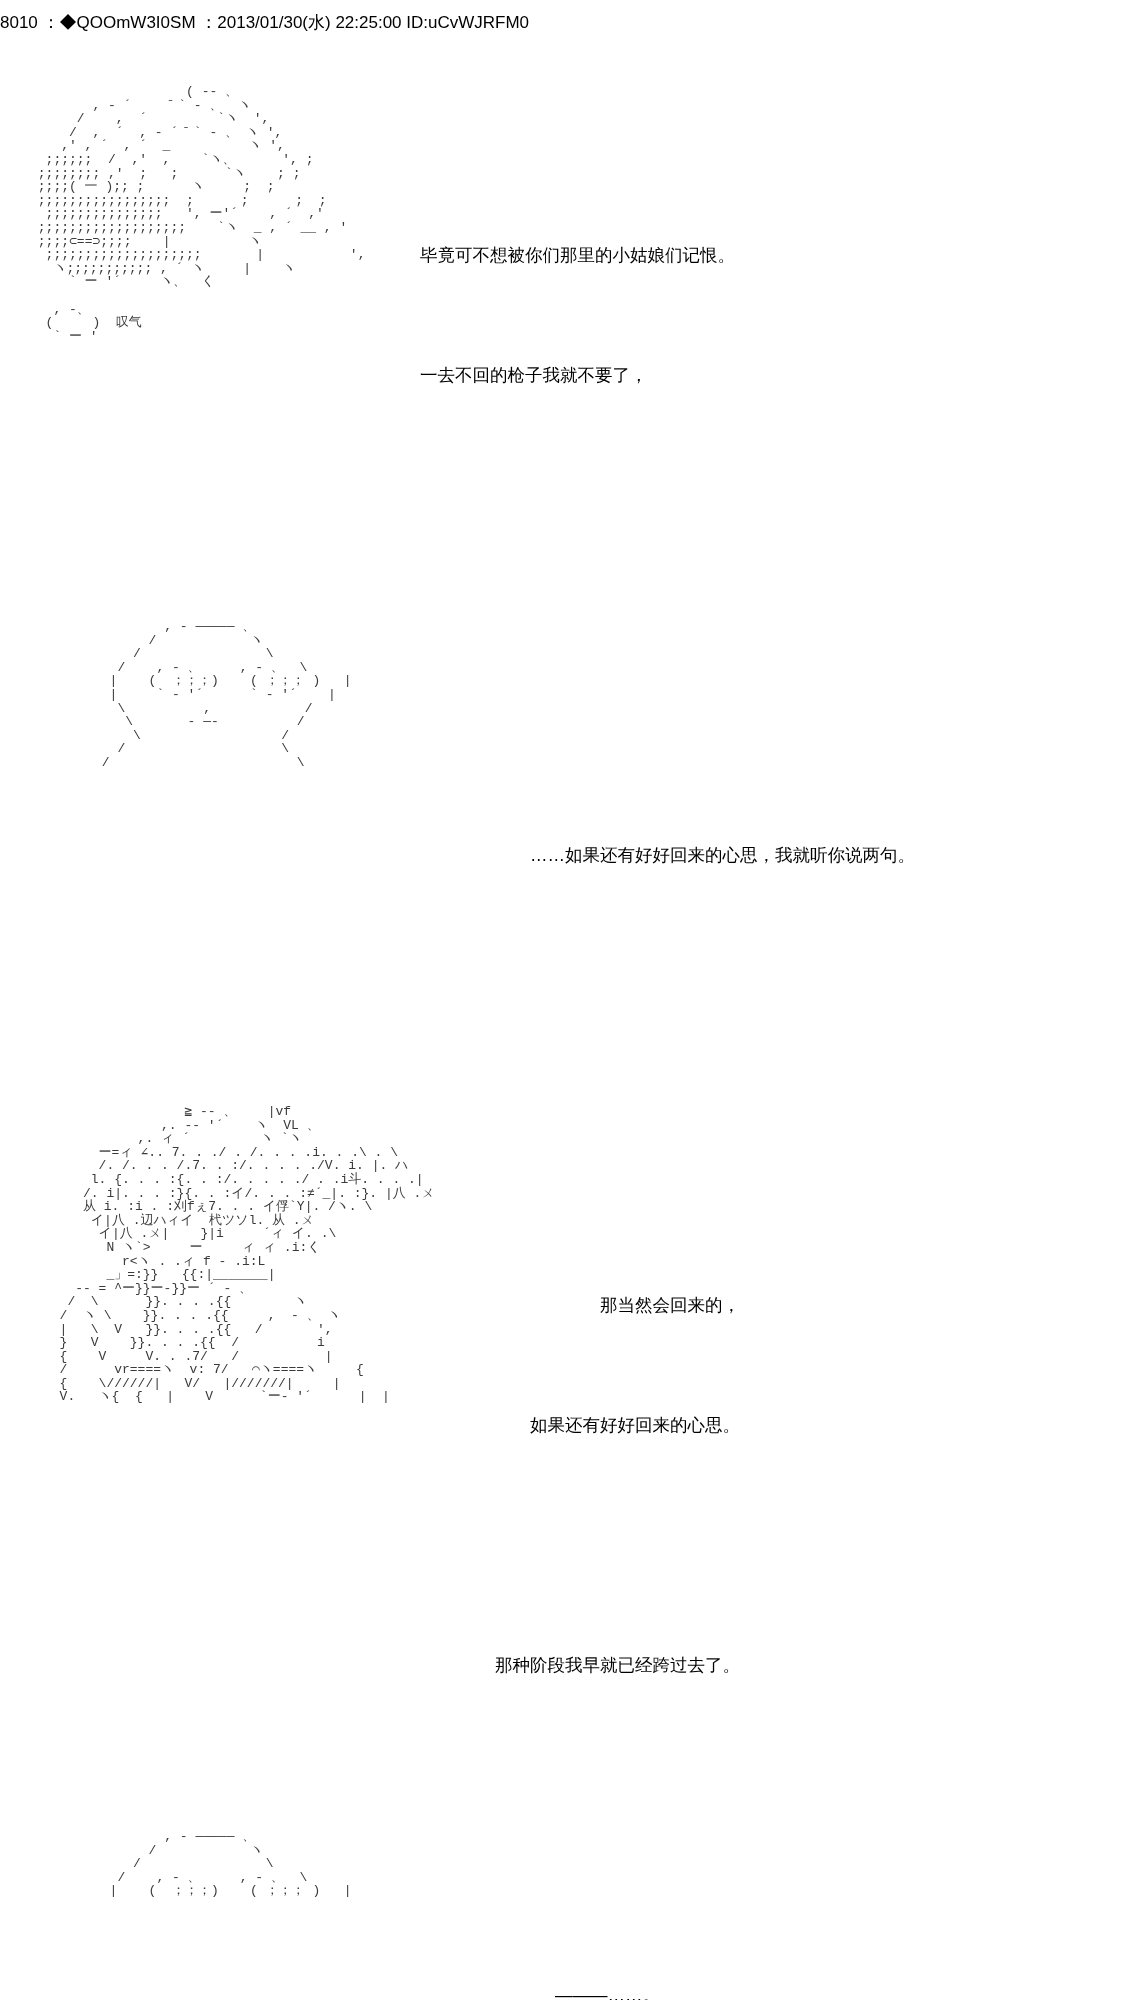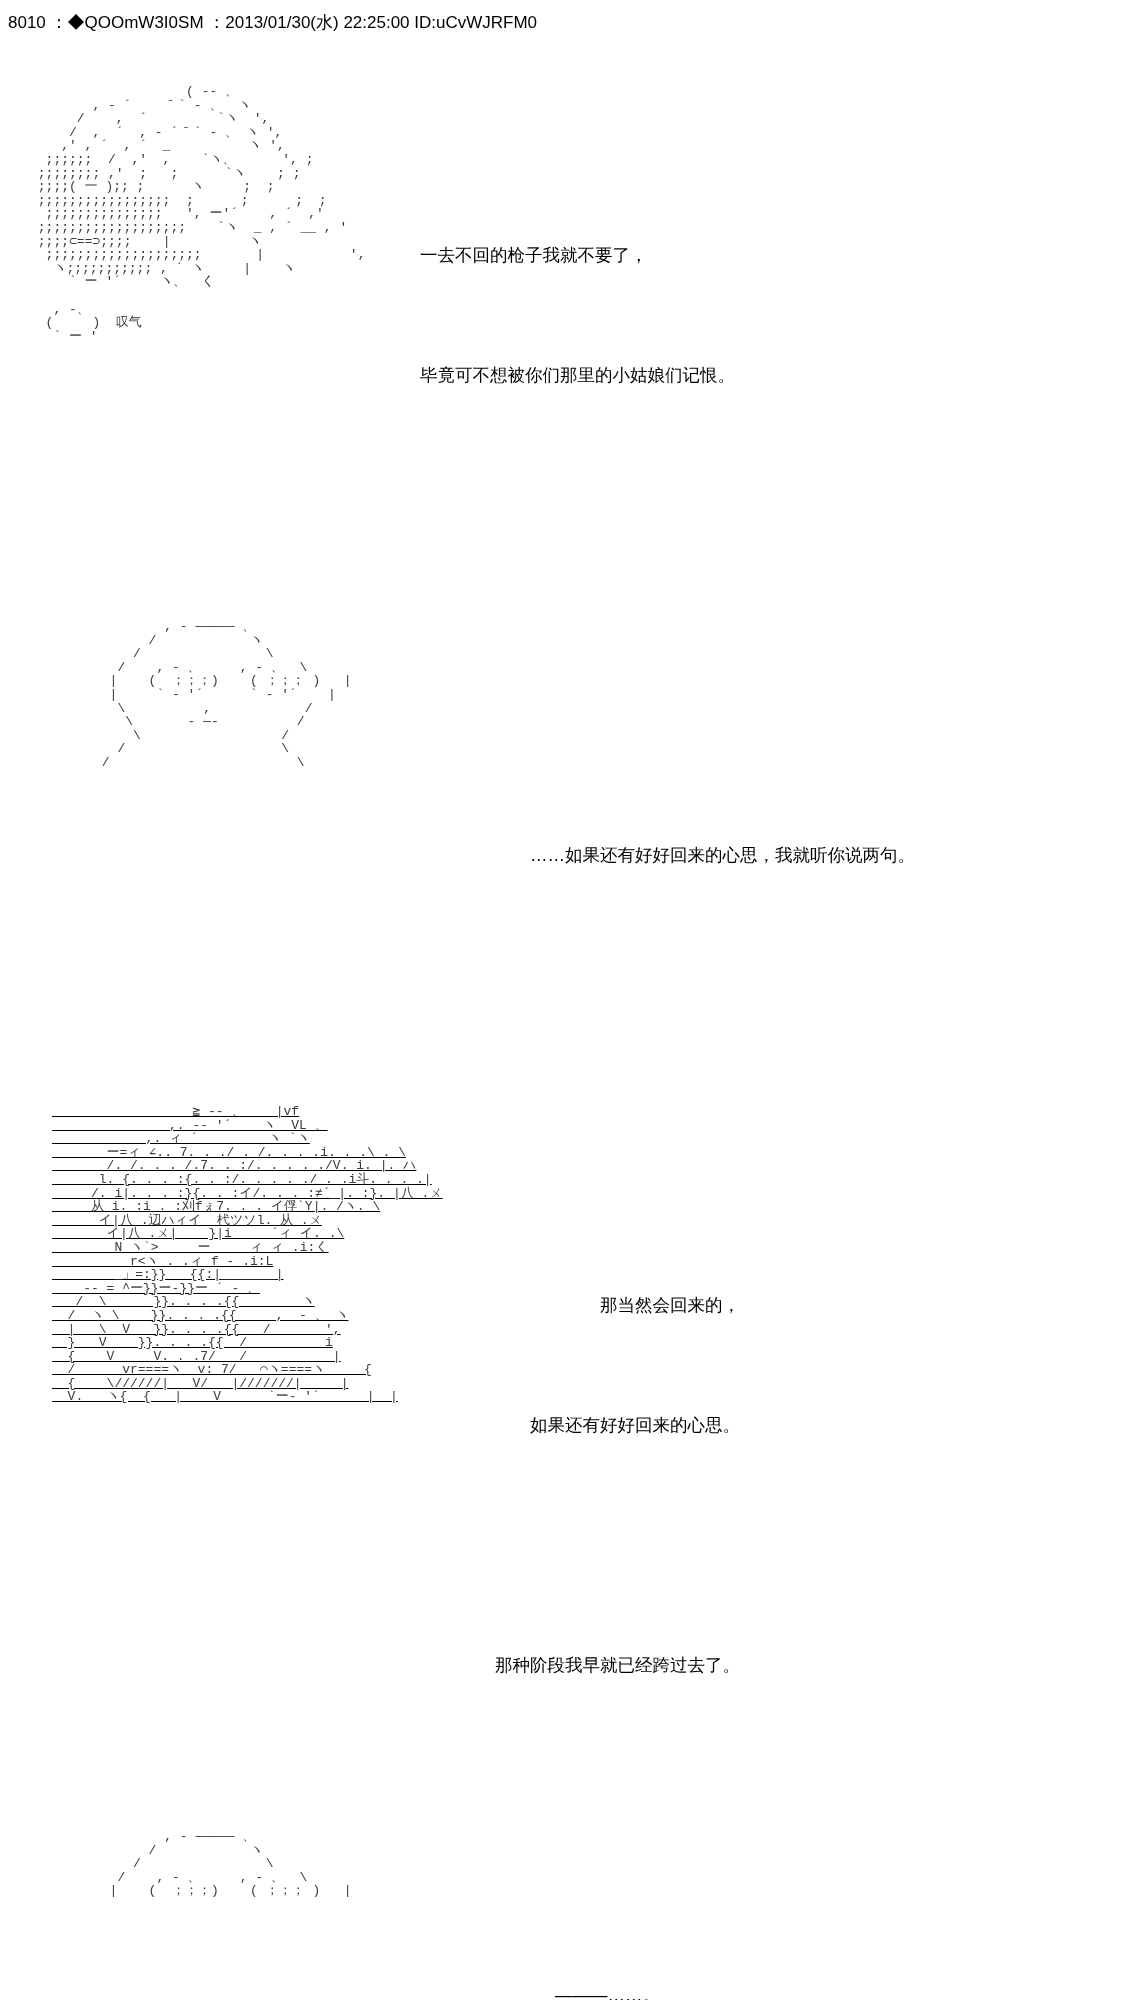--- a/index.html
+++ b/index.html
@@ -20,21 +20,21 @@
     overflow: hidden;
     background: #ffffff;
   }
 
   
   .post-header {
     font-size: 17px;
     line-height: 22px;
     color: #000000;
     white-space: nowrap;
-    padding-left: 8px;
+    padding-left: 0;
   }
 
   
   .aa-block {
     position: relative;
   }
   .aa-art {
     font-family: "Liberation Mono", "DejaVu Sans Mono", monospace;
     font-size: 13px;
     line-height: 13.6px;
@@ -78,22 +78,22 @@
   ;;;;;;;;;;;;;;;;;;;;       |           ',
    ヽ;;;;;;;;;;; , ´ ヽ     |    ヽ
      ` ー '´     ヽ、  く
 
    , ‐、
   (     )  叹气
    ` ー '</pre>
   </div>
 
   <div class="abs dialogue" style="left:420px; top:155px;">
+    <div>毕竟可不想被你们那里的小姑娘们记恨。</div>
     <div>一去不回的枪子我就不要了，</div>
-    <div>毕竟可不想被你们那里的小姑娘们记恨。</div>
   </div>
 
   <div class="abs aa-block" style="left:55px; top:620px;">
     <pre class="aa-art">              , ‐ ――――― 、
             /            ヽ
           /                \
         /    , ‐ 、     , ‐ 、  \
        |    (  ；；；)    ( ；；； )   |
        |     ` ‐ '´      ` ‐ '´    |
         \          ,            /
@@ -101,21 +101,21 @@
           \                  /
         /                    \
       /                        \</pre>
   </div>
 
   <div class="abs dialogue" style="left:530px; top:755px;text-align:center;">
     <div>……如果还有好好回来的心思，我就听你说两句。</div>
   </div>
 
 
-  <div class="abs aa-block" style="left:52px; top:1105px;text-decoration:underline;">
+  <div class="abs aa-block" style="left:44px; top:1105px;">
     <pre class="aa-art">                  ≧ -- 、    |vf
                ,. -‐ '´    ヽ  VL 、
             ,. ィ ´         ヽ `ヽ
        ー=ィ ∠.. 7. . ./ . /. . . .i. . .\ . \
        /. /. . . /.7. . :/. . . . ./V. i. |. ハ
       l. {. . . :{. . :/. . . . ./ . .i斗. . . .|
      /. i|. . . :}{. . :イ/. . . :≠´_|. :}. |八 .ㄨ
      从 i. :i . :刈fぇ7. . . イ俘`Y|. /ヽ. \
       イ|八 .辺ハィイ  杙ツソl. 从 .ㄨ
        イ|八 .ㄨ|    }|i     ´ィ イ. .\

